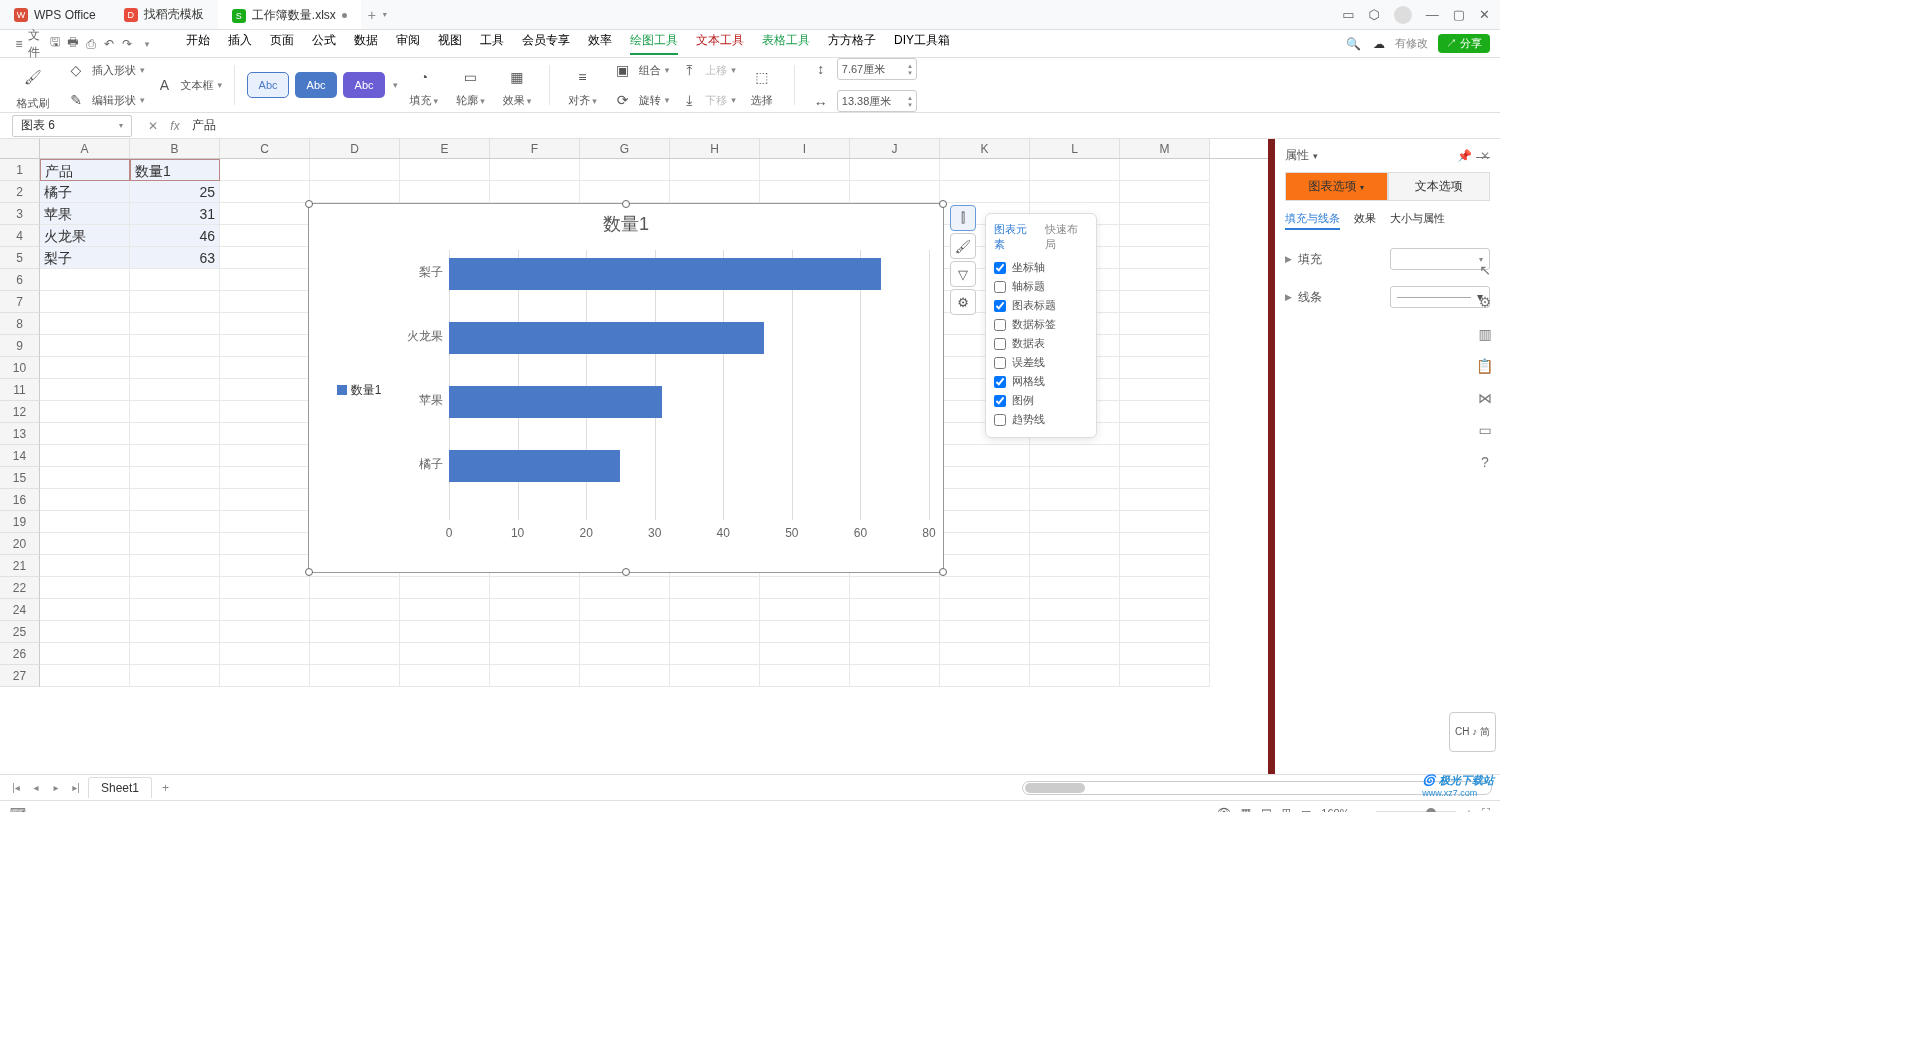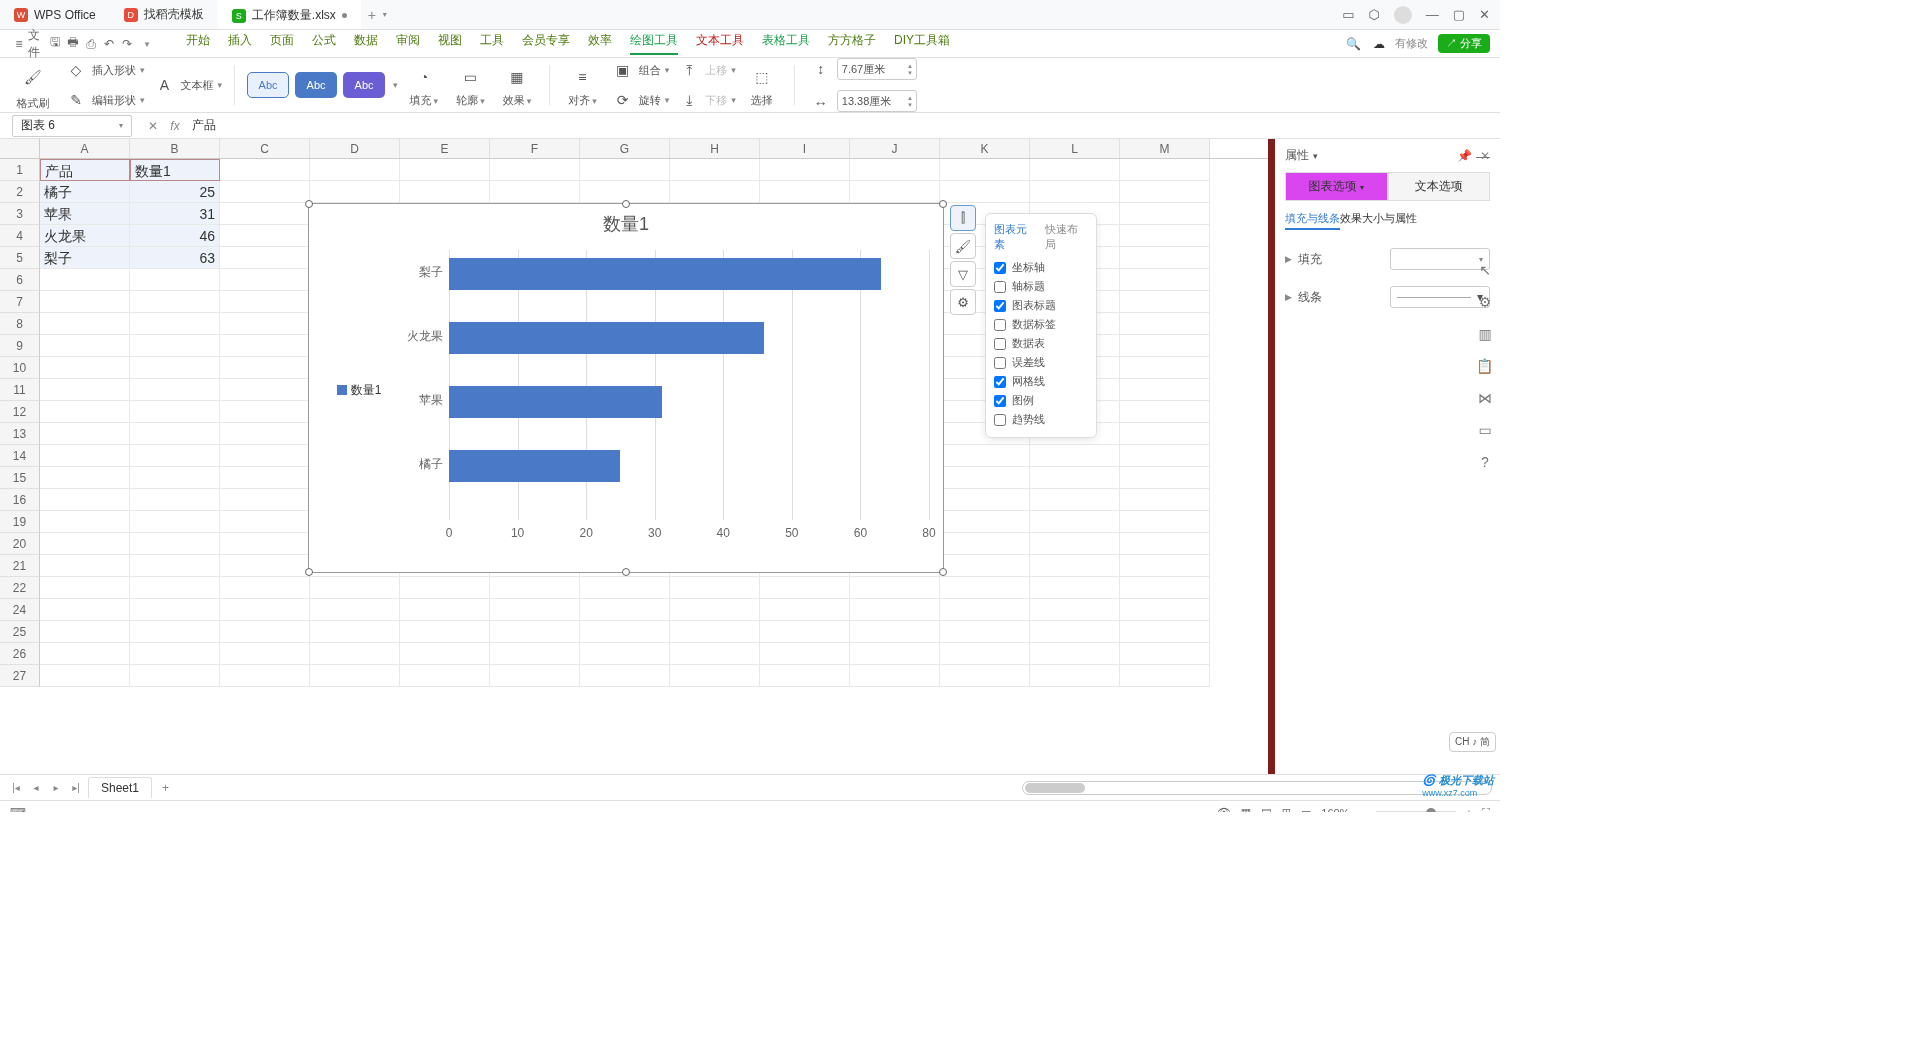--- a/index.html
+++ b/index.html
@@ -12,21 +12,21 @@
 .tab-add { width:22px; text-align:center; color:#888; font-size:14px;}
 .tab-dd { width:14px; color:#888; font-size:8px;}
 .dot { width:5px;height:5px;border-radius:50%;background:#888;display:inline-block;margin-left:6px;}
 .title-right { margin-left:auto; display:flex; align-items:center; gap:14px; padding-right:10px;}
 .title-right span { color:#666; font-size:13px;}
 .avatar { width:18px;height:18px;border-radius:50%;background:#ddd;}
 
 .menubar { height:28px; display:flex; align-items:center; border-bottom:1px solid #e0e0e0; padding:0 10px;}
 .mini-btn { width:18px;height:18px; display:inline-flex; align-items:center; justify-content:center; color:#666;}
 .menubar .menus { display:flex; gap:18px; margin-left:30px;}
-.menubar .menus span { font-size:12px; color:#4d7c0f; cursor:pointer;}
+.menubar .menus span { font-size:12px; color:#000000; cursor:pointer;}
 .menubar .menus span.active { color:#1b9e4b; border-bottom:2px solid #1b9e4b; padding-bottom:4px;}
 .menu-right { margin-left:auto; display:flex; align-items:center; gap:10px;}
 .btn-share { background:#1aad19; color:#fff; border-radius:4px; padding:2px 8px; font-size:11px;}
 .cloud-txt { color:#888; font-size:11px;}
 
 .ribbon { height:55px; border-bottom:1px solid #e0e0e0; display:flex; align-items:center; padding:0 10px; gap:6px;}
 .rgroup { display:flex; flex-direction:column; align-items:center; gap:2px; padding:0 6px;}
 .rgroup .lbl { font-size:11px; color:#555;}
 .icon-btn { width:28px;height:28px;border:1px solid transparent;border-radius:4px; display:flex;align-items:center;justify-content:center;color:#555;font-size:14px;}
 .icon-lg { width:34px;height:34px;}
@@ -79,22 +79,22 @@
 .popup .ptabs .pt1 { color:#2e7cd6;}
 .popup .ptabs .pt2 { color:#888;}
 .popup label { display:flex; align-items:center; gap:6px; font-size:11px; color:#555; padding:2px 0;}
 .popup input[type=checkbox] { width:12px;height:12px;}
 
 .right-panel { width:232px; border-left:7px solid #7f1d1d; padding:8px 10px; position:relative;}
 .rp-hd { display:flex; align-items:center; font-size:12px; color:#555; margin-bottom:8px;}
 .rp-hd .rp-ico { margin-left:auto; display:flex; gap:8px; color:#888;}
 .rp-tabs { display:flex; margin-bottom:10px;}
 .rp-tab { flex:1; text-align:center; font-size:12px; padding:5px 0; border:1px solid #ddd; background:#f5f5f5;}
-.rp-tab.active { background:#d946ef;text-align:center;}
-.rp-sub { display:flex; font-size:11px; margin-bottom:10px;}
+.rp-tab.active { background:#f97316;text-align:center;}
+.rp-sub { display:flex; gap:14px; font-size:11px; margin-bottom:10px;}
 .rp-sub .a { color:#2e7cd6; border-bottom:2px solid #2e7cd6; padding-bottom:2px;}
 .rp-row { display:flex; align-items:center; padding:8px 0; font-size:12px; color:#555;}
 .rp-row .tri { font-size:9px; margin-right:6px; color:#888;}
 .rp-sel { width:100px;height:22px;border:1px solid #ccc;border-radius:3px;margin-left:auto;display:flex;align-items:center;justify-content:flex-end;padding:0 6px;}
 .rp-sel .dd { font-size:8px;color:#888;}
 .linebox { width:100px;height:22px;border:1px solid #ccc;border-radius:3px;margin-left:auto;display:flex;align-items:center;padding:0 6px;}
 .linebox .ln { flex:1;height:1px;background:#aaa;}
 
 .side-col { position:absolute; right:0; top:114px; width:30px; display:flex; flex-direction:column; align-items:center; gap:10px; padding-top:6px;}
 .side-col span { width:22px;height:22px;display:flex;align-items:center;justify-content:center;color:#777;font-size:14px;}
@@ -105,21 +105,21 @@
 .hscroll { margin-left:auto; width:470px;height:14px;border:1px solid #ccc;border-radius:7px;position:relative;}
 .hscroll .thumb { position:absolute;left:2px;width:60px;height:10px;top:1px;background:#ccc;border-radius:5px;}
 
 .status { height:24px; border-top:1px solid #e0e0e0; display:flex; align-items:center; padding:0 10px; font-size:11px; color:#666;}
 .status .sr { margin-left:auto; display:flex; align-items:center; gap:10px;}
 
 .watermark { position:absolute; right:6px; bottom:14px; font-size:11px;}
 .wm1 { color:#2a8fd4; font-weight:bold; font-style:italic;}
 .wm2 { color:#2a8fd4; font-size:9px;}
 
-.ime-badge { position:absolute; right:4px; bottom:60px; background:#fff;border:1px solid #ccc;border-radius:4px;padding:2px 5px;font-size:10px;color:#555;}
+.ime-badge { position:absolute; right:4px; bottom:60px; background:#fff;border:1px solid #ccc;border-radius:4px;padding:12px 5px;font-size:10px;color:#555;}
 </style>
 </head>
 <body>
 
 <div class="titlebar">
   <div class="tab-app">
       <span class="ico ico-w">W</span>
       <span>WPS Office</span>
     </div>
   <div class="tab-app">

